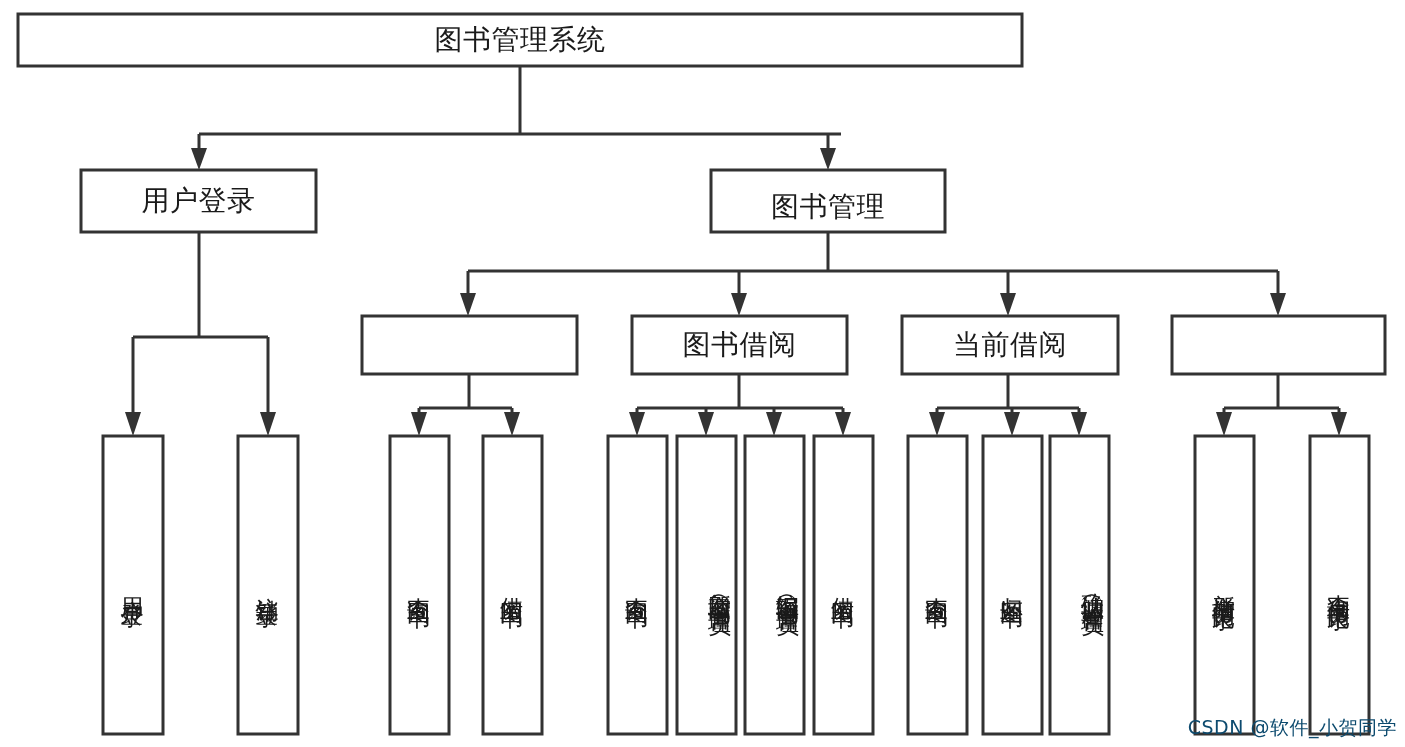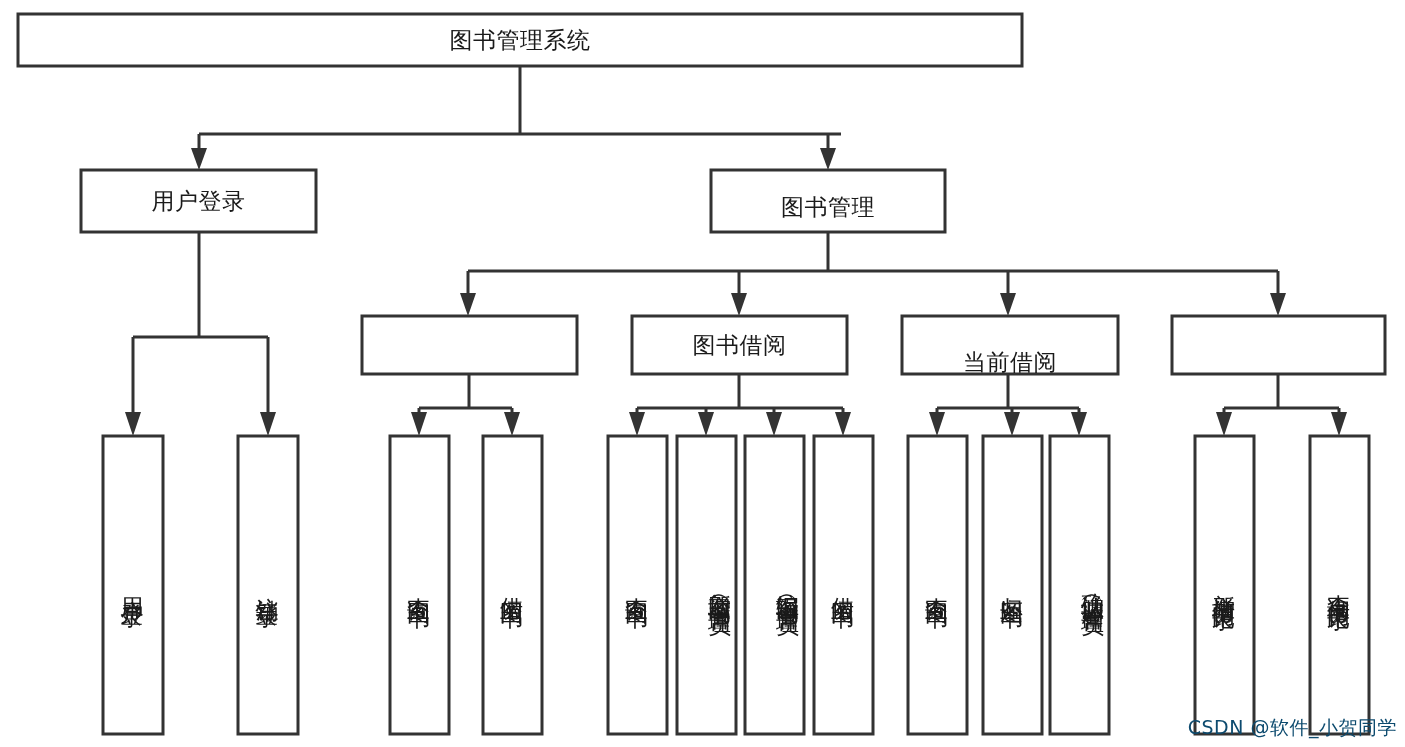--- a/index.html
+++ b/index.html
@@ -45,21 +45,21 @@
     position: absolute;
     display: flex;
     align-items: center;
     justify-content: center;
     color: #1a1a1a;
     font-family: "DejaVu Sans", "Liberation Sans", sans-serif;
     pointer-events: none;
     white-space: nowrap;
   }
   .node-label.horizontal {
-    font-size: 23px;
+    font-size: 28px;
     letter-spacing: 0.5px;
   }
   .node-label.vertical {
     writing-mode: vertical-rl;
     text-orientation: upright;
     font-size: 23px;
     letter-spacing: 3px;
     align-items: flex-start;
     justify-content: center;
     padding-top: 6px;
@@ -184,21 +184,21 @@
     <rect class="node-box" x="1195" y="436" width="59" height="298"></rect>
     <rect class="node-box" x="1310" y="436" width="59" height="298"></rect>
   </svg>
 
   <div class="node-label horizontal" style="left:18px; top:14px; width:1004px; height:52px;">图书管理系统</div>
 
   <div class="node-label horizontal" style="left:81px; top:170px; width:235px; height:62px;">用户登录</div>
   <div class="node-label horizontal" style="left:711px; top:170px; width:234px; height:74px;">图书管理</div>
 
   <div class="node-label horizontal" style="left:632px; top:316px; width:215px; height:58px;">图书借阅</div>
-  <div class="node-label horizontal" style="left:902px; top:316px; width:216px; height:58px;margin-top:17px;">当前借阅</div>
+  <div class="node-label horizontal" style="left:902px; top:316px; width:216px; height:58px;">当前借阅</div>
 
   <div class="node-label vertical centered" style="left:103px; top:436px; width:60px; height:298px;">用户登录</div>
   <div class="node-label vertical centered" style="left:238px; top:436px; width:60px; height:298px;">注销登录</div>
   <div class="node-label vertical centered" style="left:390px; top:436px; width:59px; height:298px;">查询图书</div>
   <div class="node-label vertical centered" style="left:483px; top:436px; width:59px; height:298px;">借阅图书</div>
   <div class="node-label vertical centered" style="left:608px; top:436px; width:59px; height:298px;">查询图书</div>
   <div class="node-label vertical" style="left:677px; top:436px; width:59px; height:298px;">新增图书（管理员）</div>
   <div class="node-label vertical" style="left:745px; top:436px; width:59px; height:298px;">编辑图书（管理员）</div>
   <div class="node-label vertical centered" style="left:814px; top:436px; width:59px; height:298px;">借阅图书</div>
   <div class="node-label vertical centered" style="left:908px; top:436px; width:59px; height:298px;">查询图书</div>

